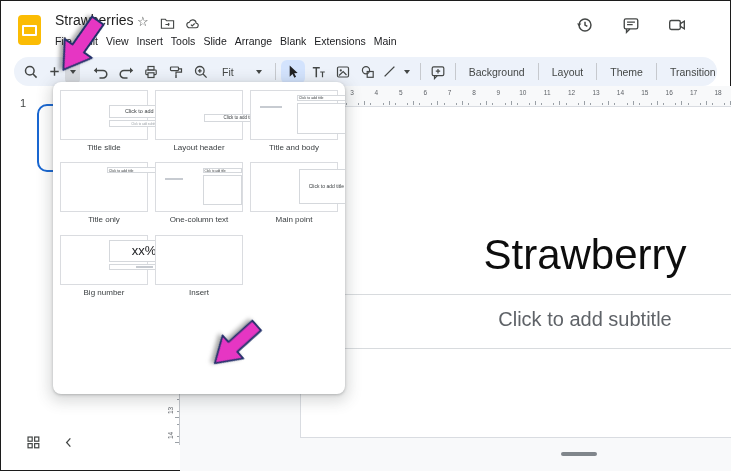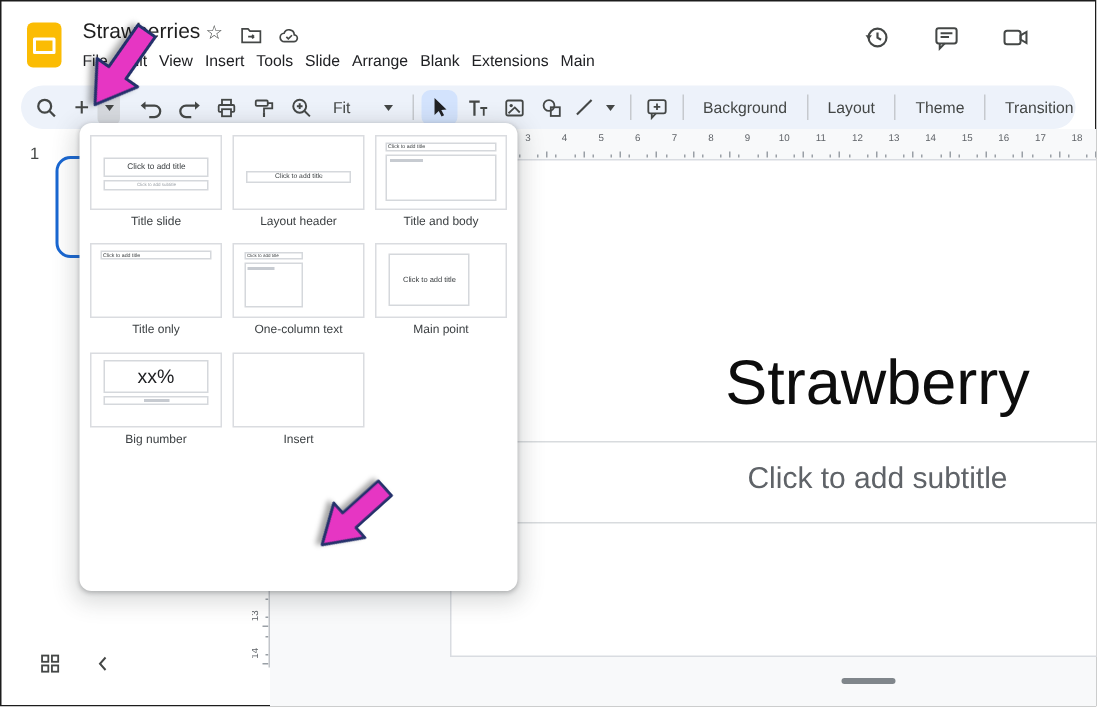--- a/index.html
+++ b/index.html
@@ -60,21 +60,21 @@
   
   .panel{position:absolute;left:53px;top:82px;width:292px;height:312px;background:#fff;
          border-radius:8px;z-index:50;padding:8px 19px;box-sizing:border-box;overflow:hidden;
          box-shadow:0 1px 3px rgba(60,64,67,.3),0 4px 14px 4px rgba(60,64,67,.18);}
   .lay-grid{display:grid;grid-template-columns:repeat(3,88px);column-gap:7px;row-gap:9px;
             justify-content:center;}
   .thumb{width:88px;height:50px;border:1px solid #dadce0;background:#fff;position:relative;
          box-sizing:border-box;}
   .lay-label{font-size:8px;color:#3c4043;text-align:center;margin-top:3px;line-height:1.3;}
   .mb{position:absolute;border:1px solid #d5d8dc;background:#fff;box-sizing:border-box;
-      display:flex;align-items:center;justify-content:center;overflow:hidden;}
+      display:flex;align-items:center;justify-content:center;overflow:hidden;margin-left:40px;}
   .mtxt{display:inline-block;font-size:10px;color:#3c4043;white-space:nowrap;}
   .s55{transform:scale(.55);} .s50{transform:scale(.50);} .s45{transform:scale(.45);}
   .s35{transform:scale(.35);} .s30{transform:scale(.30);} .s22{transform:scale(.22);}
   .gray{color:#9aa0a6;}
   .bignum{font-size:13px;color:#202124;}
   .gbar{position:absolute;height:2px;background:#c7cbd1;}
 
   
   .arrow{position:absolute;filter:drop-shadow(2px 3px 2px rgba(0,0,0,.35));}
   .hscroll{position:absolute;left:561px;top:452px;width:36px;height:4px;border-radius:2px;

